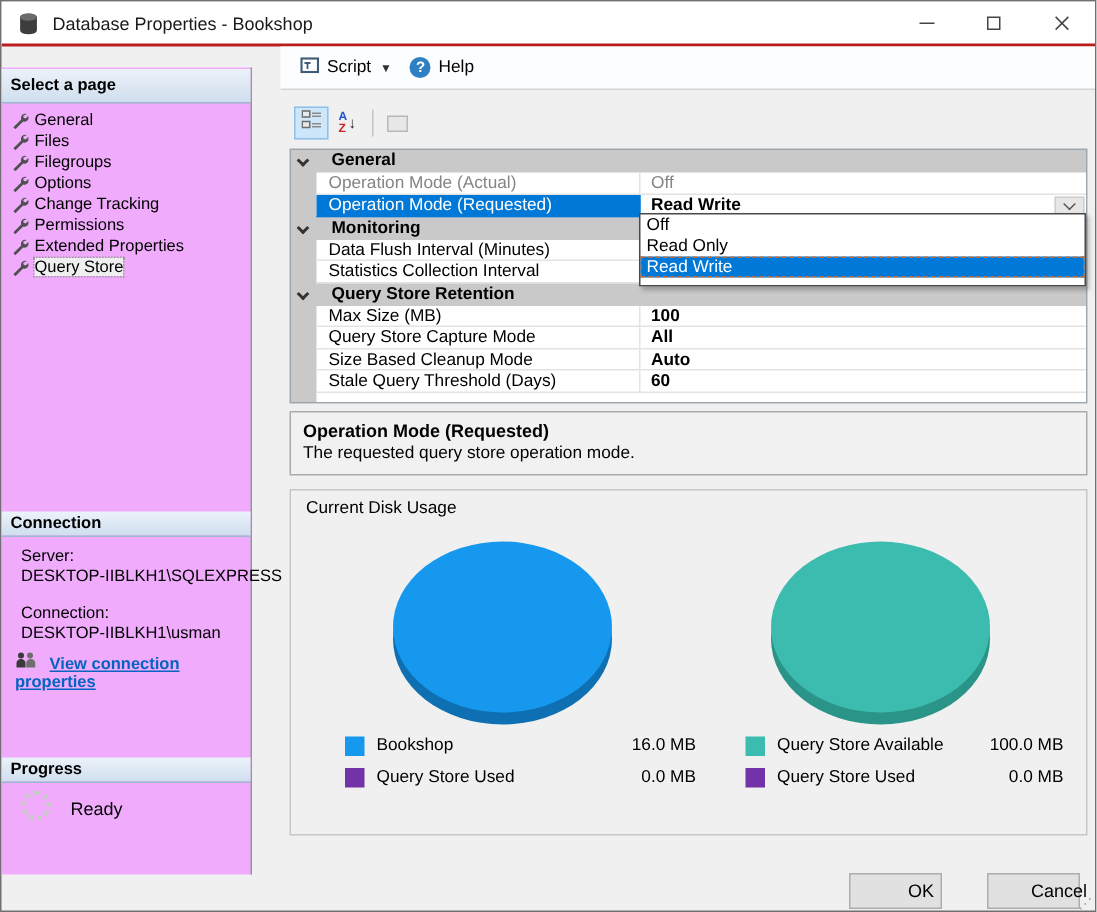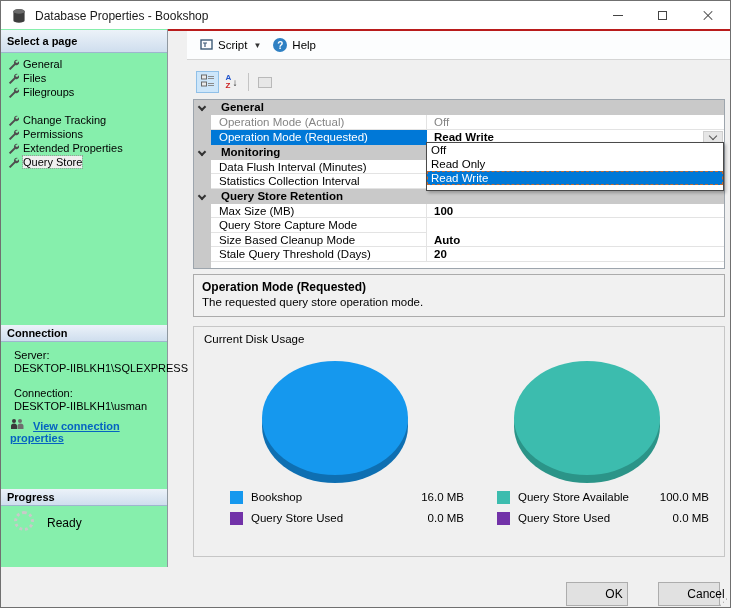--- a/index.html
+++ b/index.html
@@ -15,21 +15,21 @@
   .win-title { position:absolute; left:34px; top:8px; font-size:12px; color:#1a1a1a; white-space:nowrap; }
   .winbtn { position:absolute; top:0; width:45px; height:29px; display:flex; align-items:center; justify-content:center; }
   .btn-min { right:90px; } .btn-max { right:45px; } .btn-close { right:0; }
   .glyph-min { width:10px; height:1px; background:#444; display:block; }
   .glyph-max { width:9px; height:9px; border:1px solid #444; display:block; }
   .glyph-close { position:relative; width:12px; height:12px; display:block; }
   .glyph-close i { position:absolute; left:0; top:5px; width:12px; height:1px; background:#444; }
   .glyph-close i:first-child { transform:rotate(45deg); } .glyph-close i:last-child { transform:rotate(-45deg); }
 
   
-  .sidebar { position:absolute; left:0; top:28px; width:167px; height:538px; background:#86efac;
+  .sidebar { position:absolute; left:0; top:44px; width:167px; height:538px; background:#f0abfc;
              border-right:1px solid #8f98a0; }
   .sideheader { position:absolute; left:0; width:100%; background:linear-gradient(#ecf2f9,#cfdeee);
                 border-bottom:1px solid #9eb6ce; font-weight:bold; font-size:11px; padding-left:6px; }
   .hdr-pages { top:1px; height:23px; padding-top:5px; }
   .hdr-conn  { top:296px; height:17px; padding-top:2px; }
   .hdr-prog  { top:460px; height:17px; padding-top:2px; }
   .pageitem { position:absolute; left:0; width:100%; height:14px; font-size:11px; line-height:14px;
               padding-left:22px; cursor:default; white-space:nowrap; }
   .pageitem .w-icon { position:absolute; left:7px; top:2px; }
   .pageitem.sel span.lbl { background:#efefef; outline:1px dotted #9a9a9a; }
@@ -155,20 +155,25 @@
     <div class="pageitem" style="top:42px">
       <span class="w-icon"><svg width="11" height="11" viewBox="0 0 12 12">
             <path d="M10.8 1.1a3.1 3.1 0 0 0-4.1 3.9L1 10.7l1.5 1.4 5.6-5.6a3.1 3.1 0 0 0 3.9-4.1L10 4.3l-1.5-.4-.4-1.5z" fill="#4f4f4f"></path>
           </svg></span>
       <span class="lbl">Files</span></div>
     <div class="pageitem" style="top:56px">
       <span class="w-icon"><svg width="11" height="11" viewBox="0 0 12 12">
             <path d="M10.8 1.1a3.1 3.1 0 0 0-4.1 3.9L1 10.7l1.5 1.4 5.6-5.6a3.1 3.1 0 0 0 3.9-4.1L10 4.3l-1.5-.4-.4-1.5z" fill="#4f4f4f"></path>
           </svg></span>
       <span class="lbl">Filegroups</span></div>
+    <div class="pageitem" style="top:70px">
+      <span class="w-icon"><svg width="11" height="11" viewBox="0 0 12 12">
+            <path d="M10.8 1.1a3.1 3.1 0 0 0-4.1 3.9L1 10.7l1.5 1.4 5.6-5.6a3.1 3.1 0 0 0 3.9-4.1L10 4.3l-1.5-.4-.4-1.5z" fill="#4f4f4f"></path>
+          </svg></span>
+      <span class="lbl">Options</span></div>
     <div class="pageitem" style="top:84px">
       <span class="w-icon"><svg width="11" height="11" viewBox="0 0 12 12">
             <path d="M10.8 1.1a3.1 3.1 0 0 0-4.1 3.9L1 10.7l1.5 1.4 5.6-5.6a3.1 3.1 0 0 0 3.9-4.1L10 4.3l-1.5-.4-.4-1.5z" fill="#4f4f4f"></path>
           </svg></span>
       <span class="lbl">Change Tracking</span></div>
     <div class="pageitem" style="top:112px">
       <span class="w-icon"><svg width="11" height="11" viewBox="0 0 12 12">
             <path d="M10.8 1.1a3.1 3.1 0 0 0-4.1 3.9L1 10.7l1.5 1.4 5.6-5.6a3.1 3.1 0 0 0 3.9-4.1L10 4.3l-1.5-.4-.4-1.5z" fill="#4f4f4f"></path>
           </svg></span>
       <span class="lbl">Extended Properties</span></div>
@@ -277,28 +282,29 @@
     <div class="gcat" style="top:89px;height:15px">
       <span class="chev"></span>
       <span class="ctext">Query Store Retention</span>
     </div>
     <div class="grow" style="top:104px;height:14px">
       <div class="glabel">Max Size (MB)</div>
       <div class="gvalue bold">100</div>
     </div>
     <div class="grow" style="top:118px;height:15px">
       <div class="glabel">Query Store Capture Mode</div>
+      <div class="gvalue bold">All</div>
     </div>
     <div class="grow" style="top:133px;height:14px">
       <div class="glabel">Size Based Cleanup Mode</div>
       <div class="gvalue bold">Auto</div>
     </div>
     <div class="grow" style="top:147px;height:15px">
       <div class="glabel">Stale Query Threshold (Days)</div>
-      <div class="gvalue bold">20</div>
+      <div class="gvalue bold">60</div>
     </div>
   </div>
 
   <div class="dropdown">
     <div class="ddi">Off</div>
     <div class="ddi">Read Only</div>
     <div class="ddi picked">Read Write</div>
   </div>
 
   <div class="descbox">

